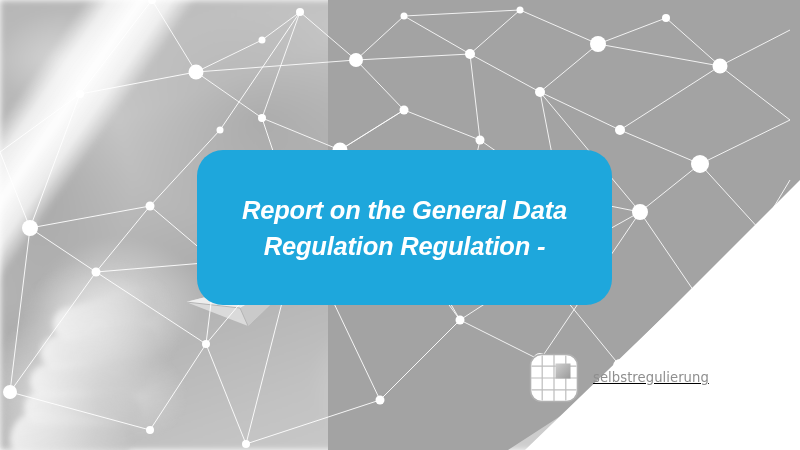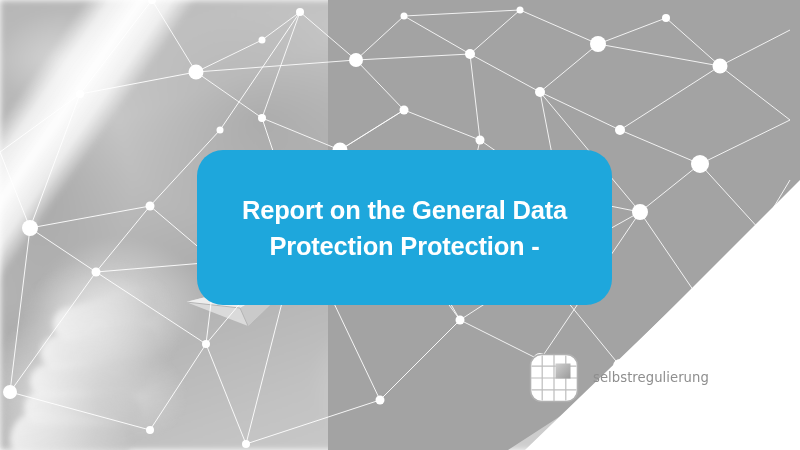--- a/index.html
+++ b/index.html
@@ -103,20 +103,21 @@
     width: 415px;
     height: 155px;
     background: #1ea7dc;
     border-radius: 26px;
     display: flex;
     flex-direction: column;
     align-items: center;
     justify-content: center;
     box-sizing: border-box;
     padding: 0 14px;
+    font-style: italic;
   }
   .title-line {
     color: #ffffff;
     font-family: "Liberation Sans", sans-serif;
     font-weight: bold;
     font-size: 25.5px;
     line-height: 36px;
     letter-spacing: -0.2px;
     text-align: center;
     white-space: nowrap;
@@ -133,20 +134,21 @@
   }
   .logo-mark {
     width: 52px;
     height: 52px;
     flex: none;
   }
   .logo-text {
     display: flex;
     flex-direction: column;
     justify-content: center;
+    text-decoration: underline;
   }
   .logo-text span {
     color: #8e8e8e;
     font-family: "DejaVu Sans", sans-serif;
     font-size: 13.2px;
     line-height: 16.5px;
     letter-spacing: .05px;
     white-space: nowrap;
   }
 </style>
@@ -253,21 +255,21 @@
 
   <svg class="mesh" viewBox="0 0 800 450" preserveAspectRatio="none">
     <polygon points="0,450 0,330 330,0 0,0 0,0" fill="none"></polygon>
     <polygon points="800,450 320,450 800,0 800,0" fill="none"></polygon>
     <polygon points="290,450 800,450 800,180 530,450" fill="#ffffff"></polygon>
     <polygon points="250,450 800,450 800,450 800,185 525,450" fill="#ffffff"></polygon>
   </svg>
 
   <div class="title-card">
     <div class="title-line">Report on the General Data</div>
-    <div class="title-line">Protection Protection -</div>
+    <div class="title-line">Regulation Regulation -</div>
   </div>
 
   <div class="logo">
     <svg class="logo-mark" viewBox="0 0 52 52">
       <defs>
         <linearGradient id="sqg" x1="0" y1="0" x2="1" y2="1">
           <stop offset="0" stop-color="#cfcfcf"></stop>
           <stop offset="1" stop-color="#9a9a9a"></stop>
         </linearGradient>
       </defs>

